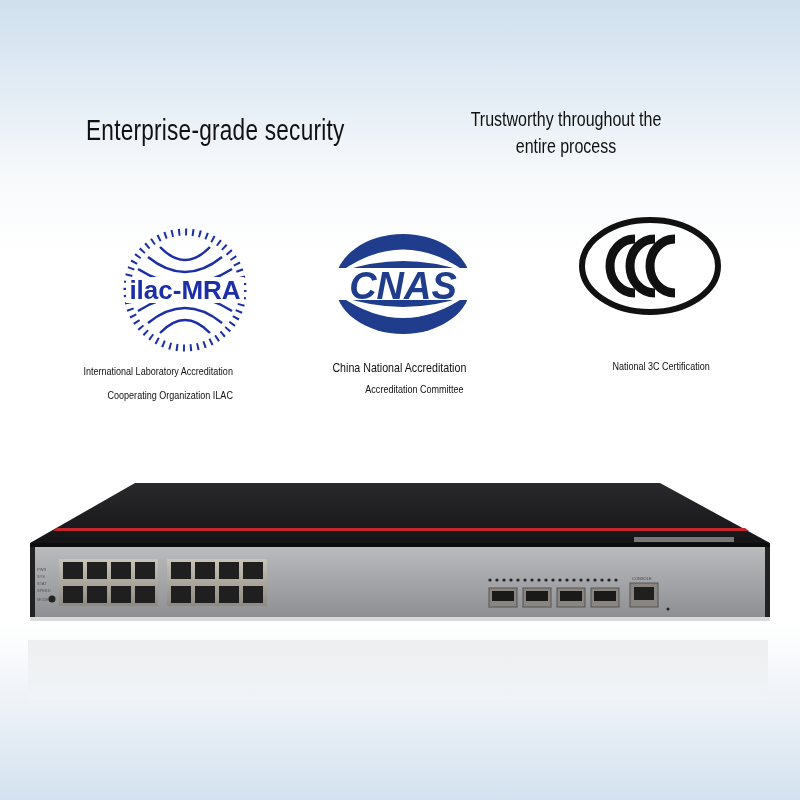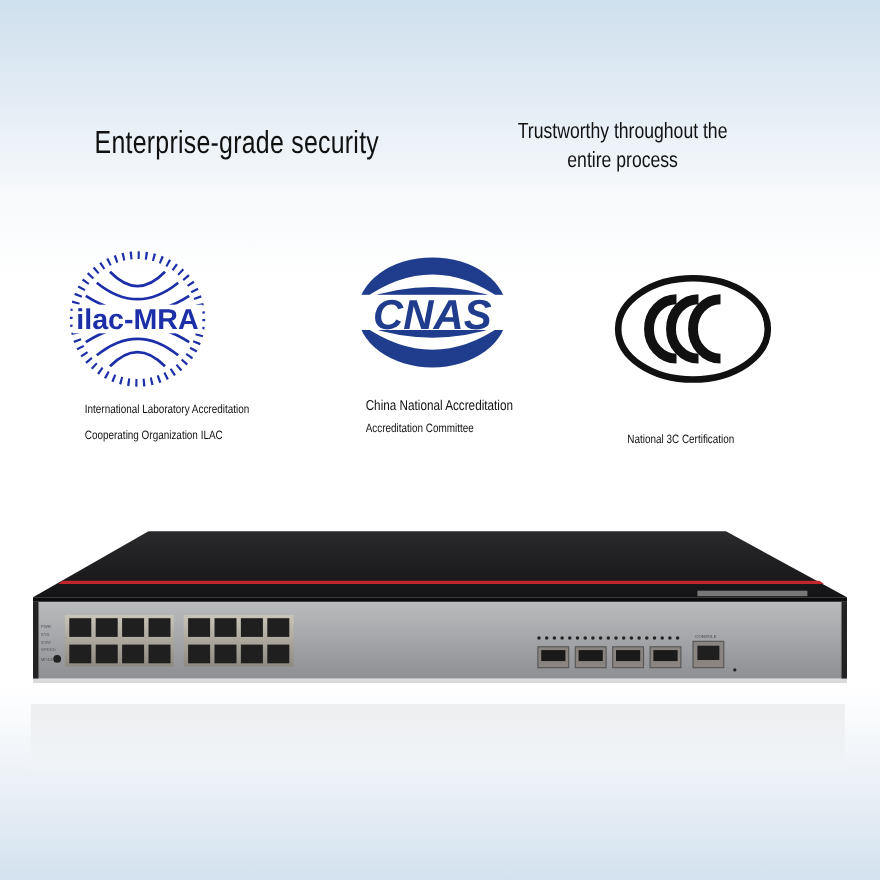--- a/index.html
+++ b/index.html
@@ -8,25 +8,25 @@
     font-family: "Liberation Sans", sans-serif;
     background: linear-gradient(180deg, #cfe0ee 0%, #e4edf5 12%, #f7f9fb 22%, #ffffff 32%, #ffffff 78%, #edf2f7 88%, #d3e2ef 100%);
   }
   .headline {
     position:absolute; color:#111; font-family:"Liberation Sans Narrow","Liberation Sans",sans-serif;
     transform-origin:left top;
   }
   #h-left { left:86px; top:114px; font-size:29px; font-weight:400; transform:scaleX(0.78); letter-spacing:0.3px; white-space:nowrap; }
   #h-right { left:426px; top:106px; width:280px; text-align:center; font-size:20px; line-height:27px; transform:scaleX(0.8); transform-origin:center top; }
 
-  .cert { position:absolute; text-align:left; color:#111; }
+  .cert { position:absolute; text-align:right; color:#111; }
   .cert .cap { font-size:11px; transform:scaleX(0.82); white-space:nowrap; display:block; }
   #cert-ilac { left:60px; top:225px; width:190px; }
   #cert-cnas { left:318px; top:232px; width:160px; }
-  #cert-ccc { left:555px; top:249px; width:170px; }
+  #cert-ccc { left:555px; top:216px; width:170px; }
 
   
   #switch { position:absolute; left:0; top:0; width:800px; height:800px; }
   .reflection { position:absolute; left:28px; top:640px; width:740px; height:60px; opacity:0.12;
     background: linear-gradient(180deg,#888,#fff); }
 </style>
 </head>
 <body>
 
 <div class="headline" id="h-left">Enterprise-grade security</div>

